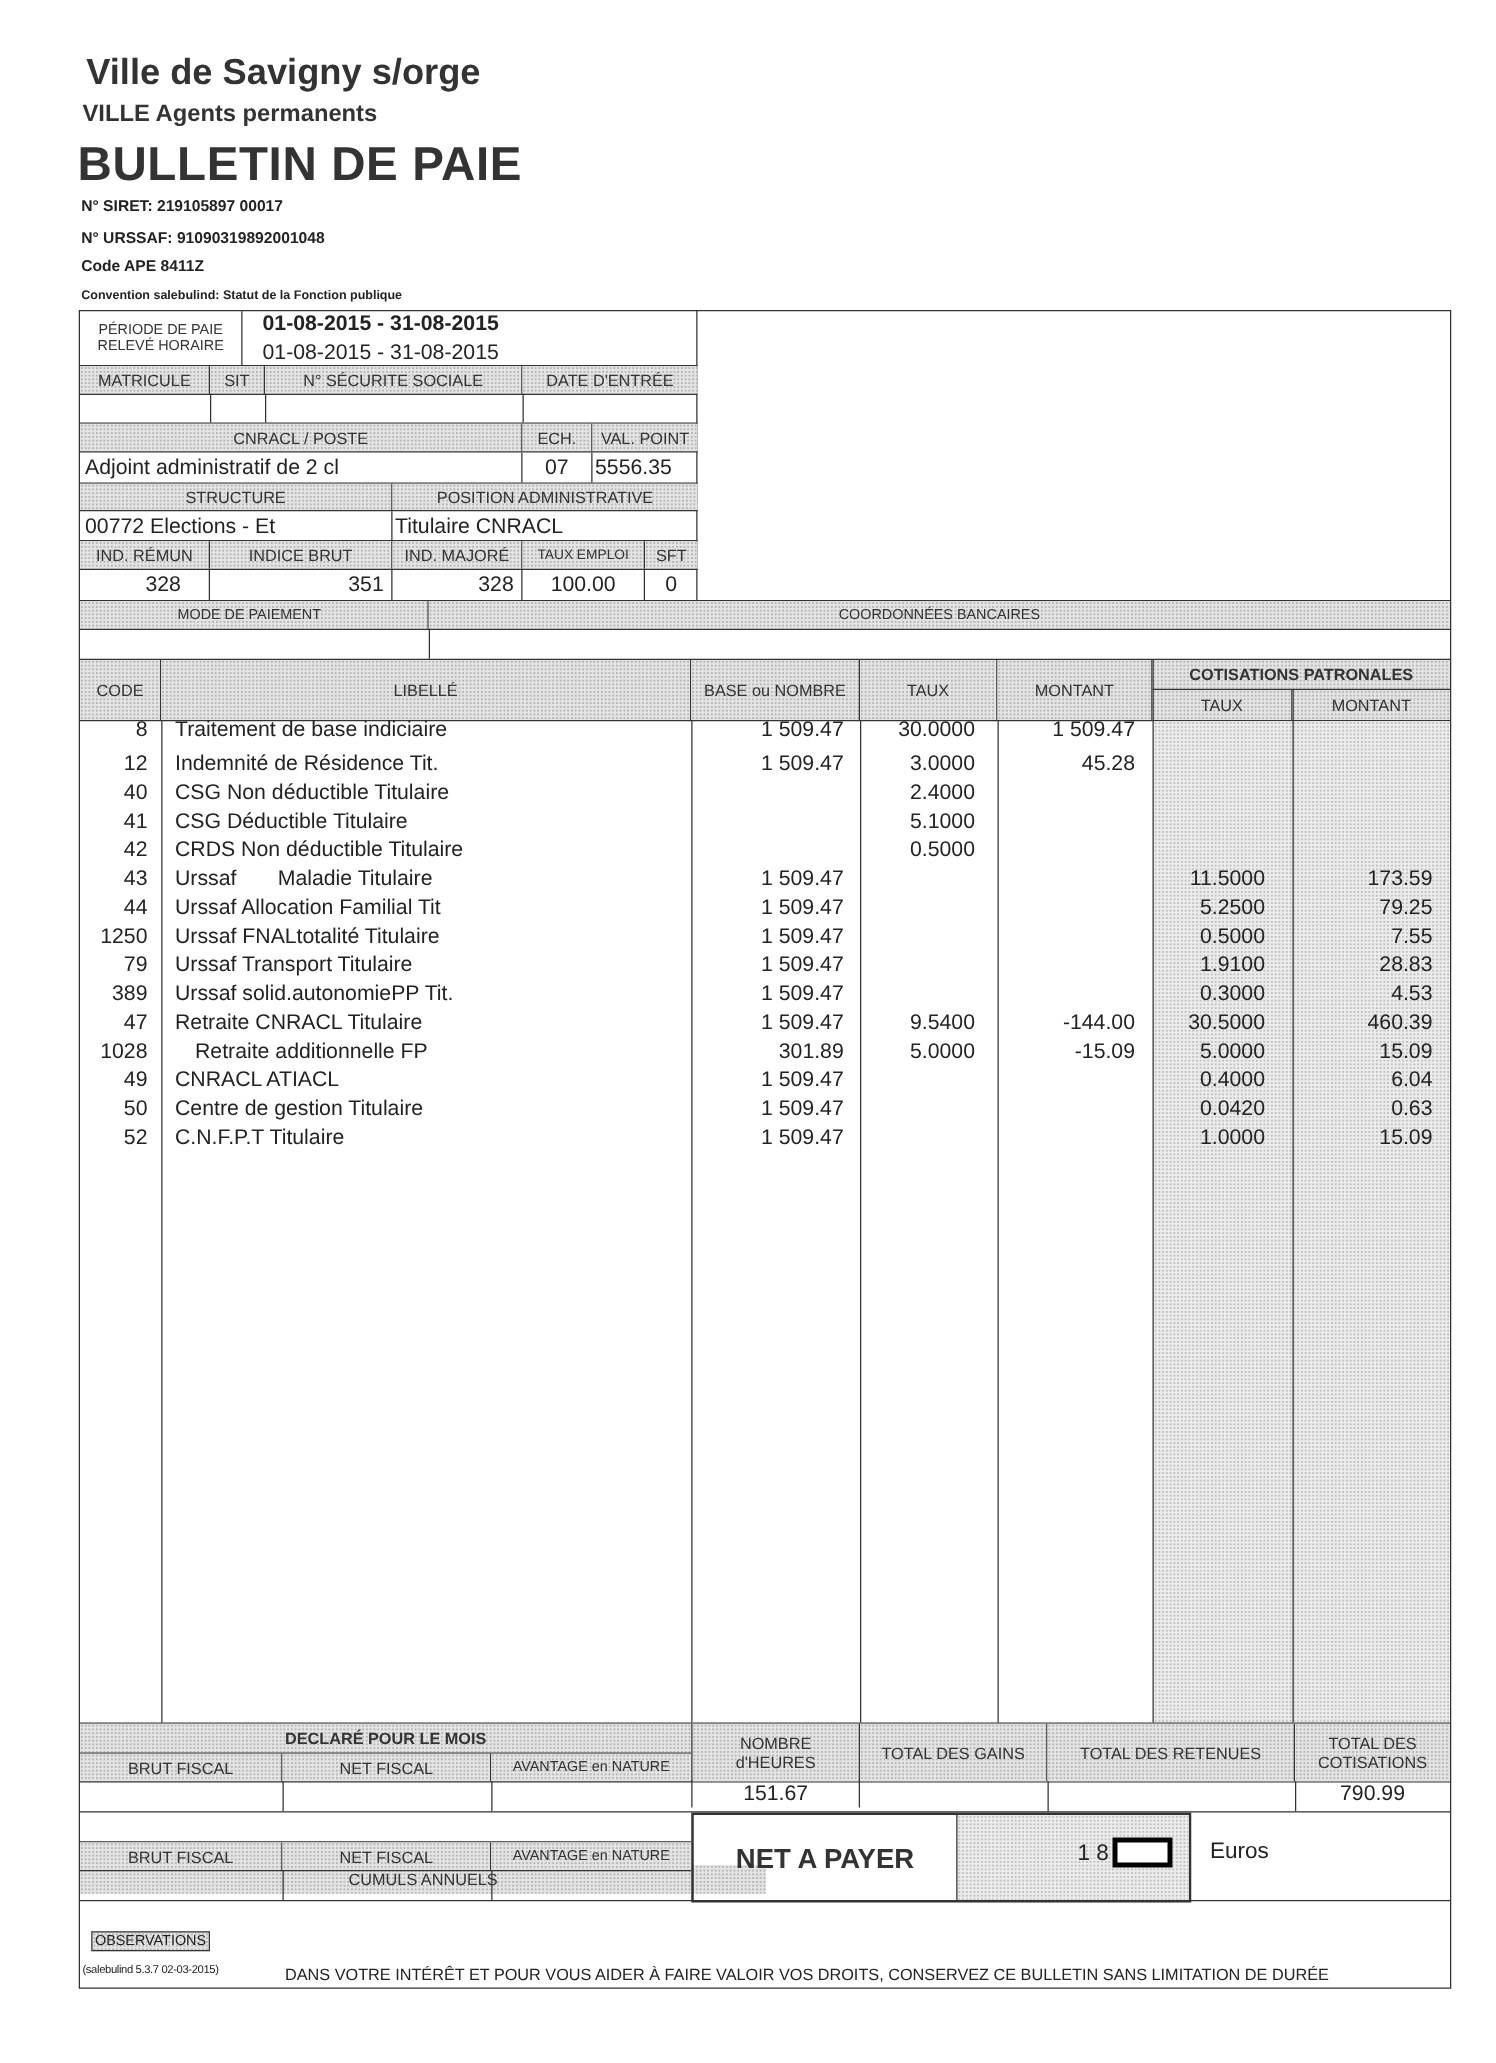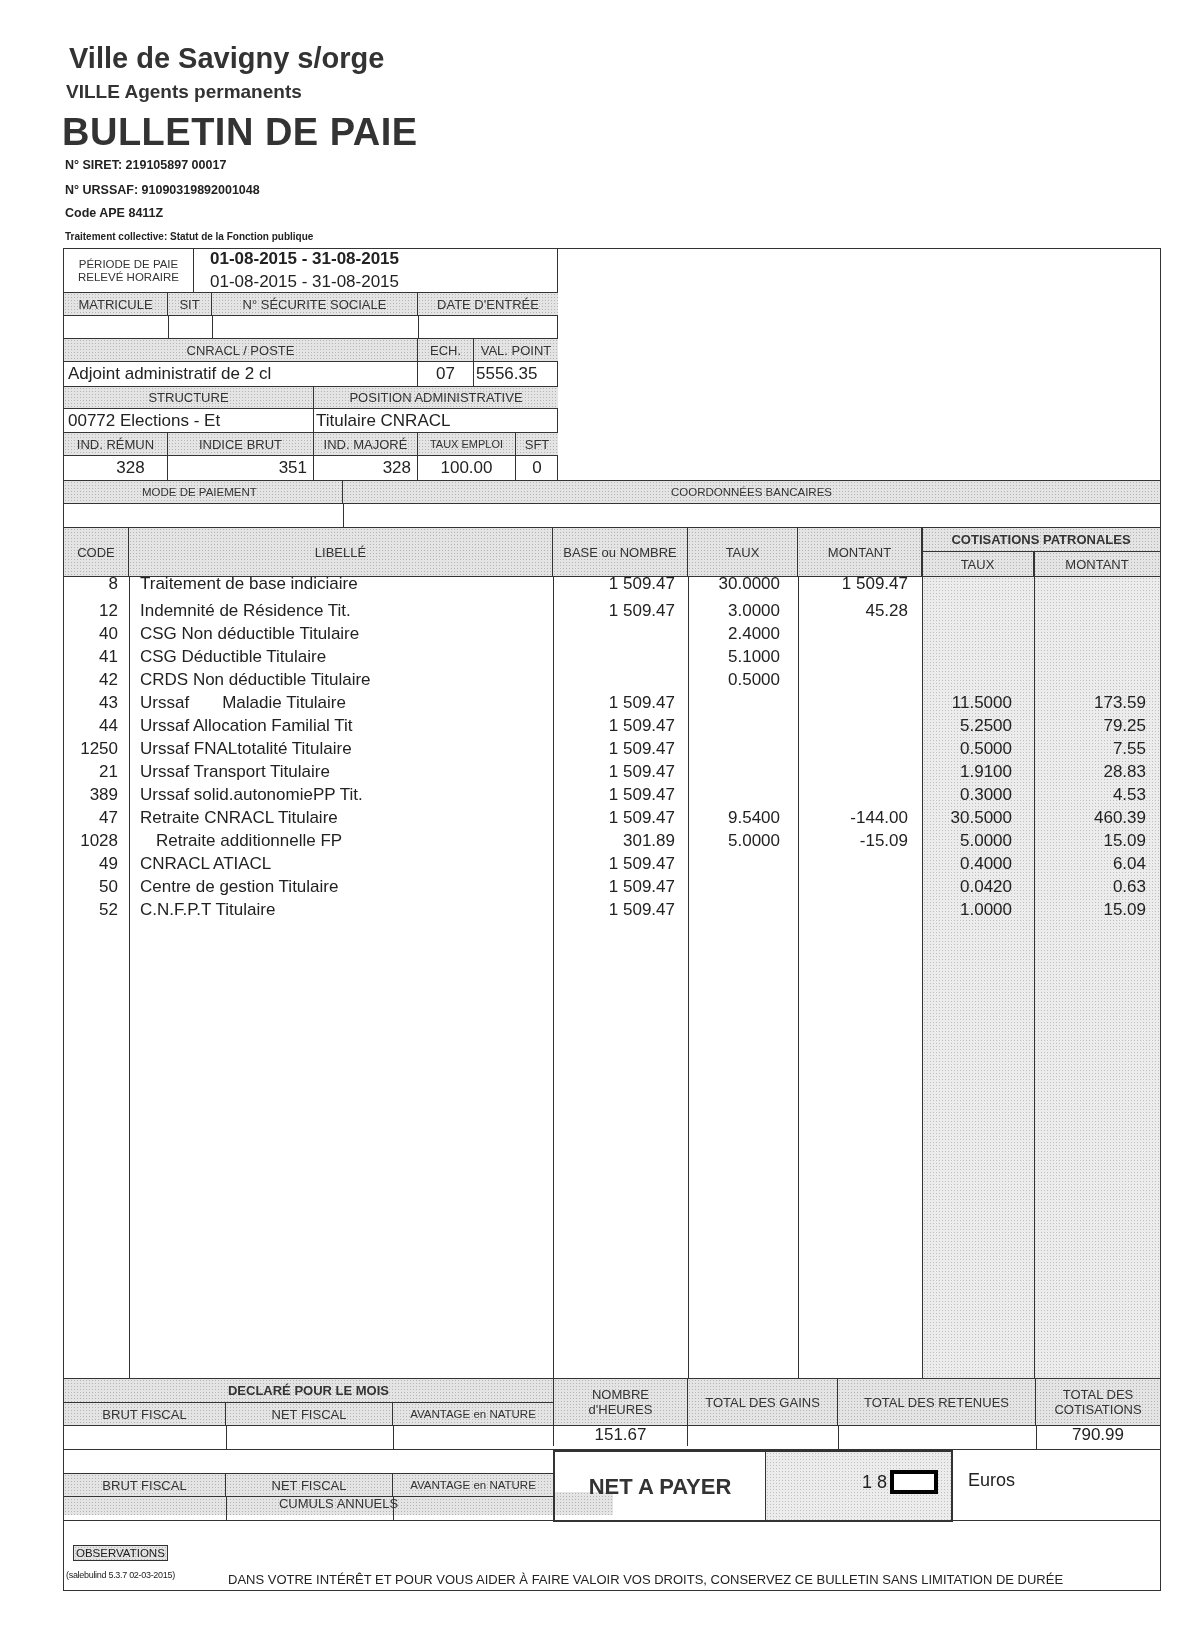--- a/index.html
+++ b/index.html
@@ -19,21 +19,21 @@
 </style>
 </head>
 <body>
 
 <div class="abs" style="left:69px;top:42px;font-size:29px;font-weight:bold;color:#333;">Ville de Savigny s/orge</div>
 <div class="abs" style="left:66px;top:81px;font-size:19px;font-weight:bold;color:#333;">VILLE Agents permanents</div>
 <div class="abs" style="left:62px;top:111px;font-size:38px;font-weight:bold;color:#333;letter-spacing:0.5px;">BULLETIN DE PAIE</div>
 <div class="abs" style="left:65px;top:158px;font-size:12.5px;font-weight:bold;">N° SIRET: 219105897 00017</div>
 <div class="abs" style="left:65px;top:183px;font-size:12.5px;font-weight:bold;">N° URSSAF: 91090319892001048</div>
 <div class="abs" style="left:65px;top:206px;font-size:12.5px;font-weight:bold;">Code APE 8411Z</div>
-<div class="abs" style="left:65px;top:231px;font-size:10px;font-weight:bold;">Traitement collective: Statut de la Fonction publique</div>
+<div class="abs" style="left:65px;top:231px;font-size:10px;font-weight:bold;">Convention salebulind: Statut de la Fonction publique</div>
 
 <div class="abs" style="left:63px;top:248px;width:1098px;height:1343px;border:1.5px solid #333;"></div>
 
 <div class="abs" style="left:63px;top:248px;width:495px;height:232px;border-right:1.5px solid #333;"></div>
 
 <div class="abs lab" style="left:64px;top:249px;width:130px;height:43px;flex-direction:column;font-size:11.5px;line-height:13px;border-right:1px solid #333;">
   <span>PÉRIODE DE PAIE</span>
   <span>RELEVÉ HORAIRE</span>
 </div>
 <div class="abs" style="left:210px;top:249px;font-size:17px;font-weight:bold;">01-08-2015 - 31-08-2015</div>
@@ -164,21 +164,21 @@
     <div class="cell rt" style="left: 1034px; top: 715px; width: 112px; font-size: 17px; line-height: 22px;">79.25</div>
     <div></div>
     <div class="cell rt" style="left: 64px; top: 738px; width: 54px; font-size: 17px; line-height: 22px;">1250</div>
     <div class="cell" style="left: 140px; top: 738px; width: 410px; font-size: 17px; line-height: 22px; white-space: pre;">Urssaf FNALtotalité Titulaire</div>
     <div class="cell rt" style="left: 553px; top: 738px; width: 122px; font-size: 17px; line-height: 22px;">1 509.47</div>
     <div class="cell rt" style="left: 688px; top: 738px; width: 92px; font-size: 17px; line-height: 22px;"></div>
     <div class="cell rt" style="left: 798px; top: 738px; width: 110px; font-size: 17px; line-height: 22px;"></div>
     <div class="cell rt" style="left: 922px; top: 738px; width: 90px; font-size: 17px; line-height: 22px;">0.5000</div>
     <div class="cell rt" style="left: 1034px; top: 738px; width: 112px; font-size: 17px; line-height: 22px;">7.55</div>
     <div></div>
-    <div class="cell rt" style="left: 64px; top: 761px; width: 54px; font-size: 17px; line-height: 22px;">21</div>
+    <div class="cell rt" style="left: 64px; top: 761px; width: 54px; font-size: 17px; line-height: 22px;">79</div>
     <div class="cell" style="left: 140px; top: 761px; width: 410px; font-size: 17px; line-height: 22px; white-space: pre;">Urssaf Transport Titulaire</div>
     <div class="cell rt" style="left: 553px; top: 761px; width: 122px; font-size: 17px; line-height: 22px;">1 509.47</div>
     <div class="cell rt" style="left: 688px; top: 761px; width: 92px; font-size: 17px; line-height: 22px;"></div>
     <div class="cell rt" style="left: 798px; top: 761px; width: 110px; font-size: 17px; line-height: 22px;"></div>
     <div class="cell rt" style="left: 922px; top: 761px; width: 90px; font-size: 17px; line-height: 22px;">1.9100</div>
     <div class="cell rt" style="left: 1034px; top: 761px; width: 112px; font-size: 17px; line-height: 22px;">28.83</div>
     <div></div>
     <div class="cell rt" style="left: 64px; top: 784px; width: 54px; font-size: 17px; line-height: 22px;">389</div>
     <div class="cell" style="left: 140px; top: 784px; width: 410px; font-size: 17px; line-height: 22px; white-space: pre;">Urssaf solid.autonomiePP Tit.</div>
     <div class="cell rt" style="left: 553px; top: 784px; width: 122px; font-size: 17px; line-height: 22px;">1 509.47</div>

